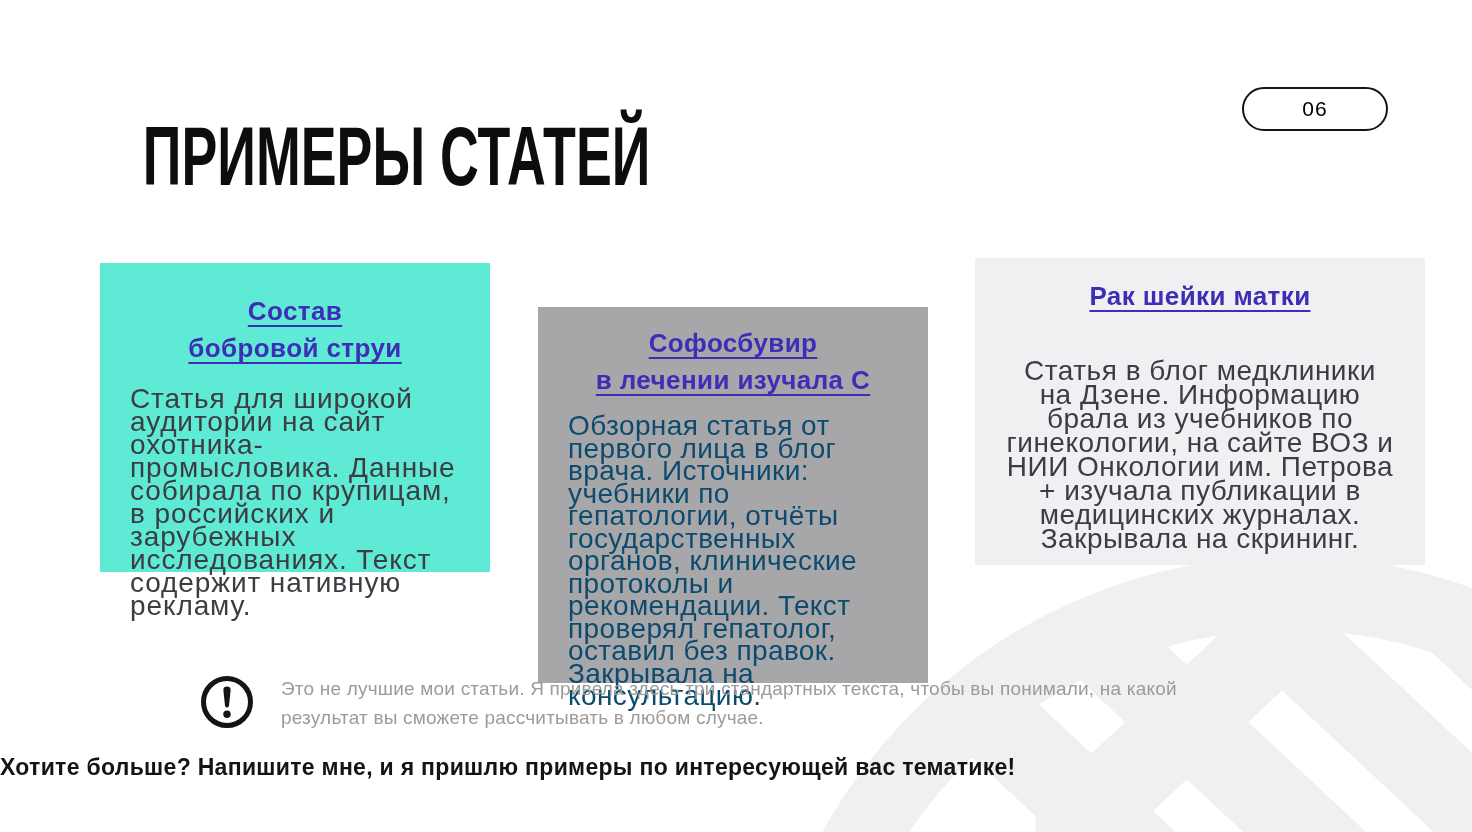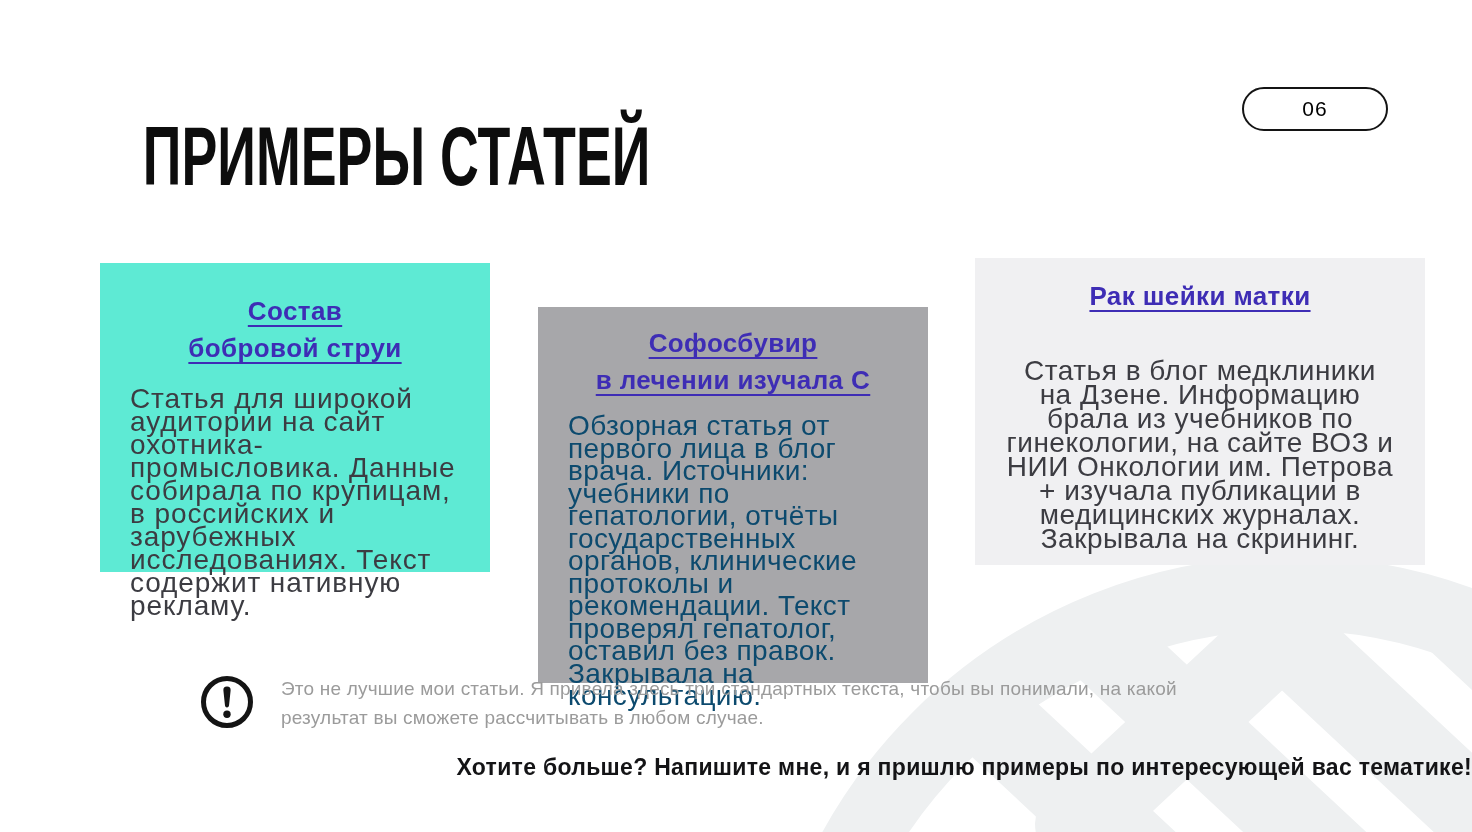--- a/index.html
+++ b/index.html
@@ -33,21 +33,21 @@
   .card-1 .card-body{margin-top:20px;line-height:23px;letter-spacing:0.9px;}
   .card-2 .card-body{margin-top:16px;line-height:22.5px;letter-spacing:0.4px;color:#0c4a6e;}
   .card-3 .card-body{margin-top:44px;line-height:24px;letter-spacing:0.5px;text-align:center;}
 
   
   .note{position:absolute;left:199px;top:671px;display:flex;align-items:center;z-index:1;}
   .note-icon{flex:0 0 auto;}
   .note-text{margin:3px 0 0 26px;max-width:900px;font-size:19px;line-height:29px;color:#9b9b9b;letter-spacing:0.2px;}
 
   
-  .cta{position:absolute;left:0;right:0;top:752px;margin:0;text-align:right;font-size:23px;line-height:30px;
+  .cta{position:absolute;left:0;right:0;top:752px;margin:0;text-align:left;font-size:23px;line-height:30px;
        font-weight:700;color:#141416;letter-spacing:0.3px;z-index:1;}
 </style>
 </head>
 <body>
 
 <div class="slide">
 
   <svg class="bg-pattern" width="700" height="620" viewBox="0 0 700 620" aria-hidden="true">
     <defs>
       <clipPath id="patclip">

